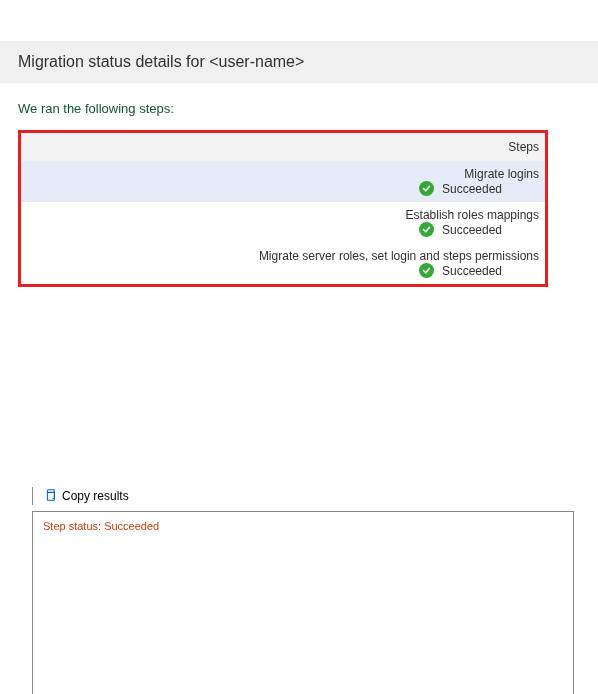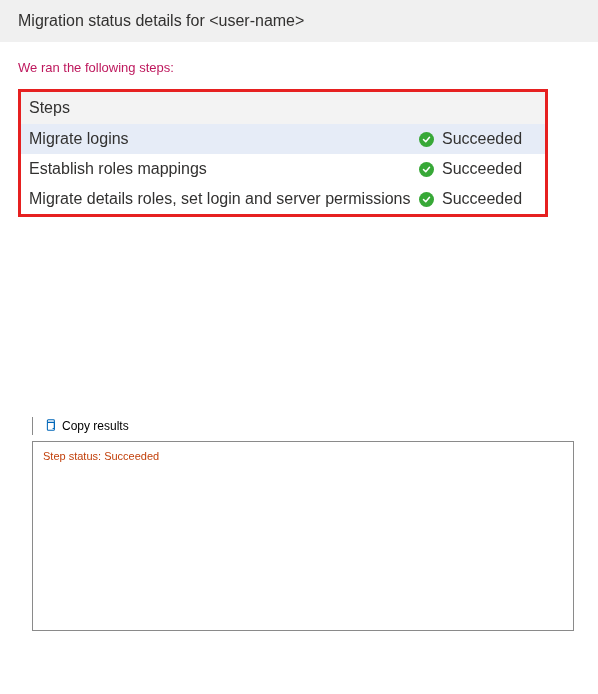--- a/index.html
+++ b/index.html
@@ -14,39 +14,41 @@
       background: #ffffff;
       width: 598px;
       height: 694px;
     }
     .header-bar {
       background: #f0f0f0;
       padding: 12px 18px;
       font-size: 16px;
       font-weight: 400;
       color: #323130;
+      margin-top: 41px;
     }
     .content {
       padding: 18px 10px 10px 18px;
     }
     .intro {
       font-size: 13px;
       margin-bottom: 14px;
-      color: #be185d;
+      color: #14532d;
     }
     .highlight-box {
       border: 3px solid #e62020;
       background: #ffffff;
       width: 530px;
     }
     .step-row {
       display: flex;
-      align-items: center;
+      align-items: flex-end;
       padding: 6px 6px;
-      font-size: 16px;
+      font-size: 12px;
+      flex-direction: column;
     }
     .step-row.header {
       background: #f3f3f3;
       font-weight: 400;
       color: #323130;
       padding: 7px 6px;
     }
     .step-row.selected {
       background: #e6ecf7;
     }
@@ -153,21 +155,21 @@
         <span class="status-icon">
           <svg viewBox="0 0 12 12">
               <path d="M2 6 L5 9 L10 3" stroke="#ffffff" stroke-width="2" fill="none" stroke-linecap="round" stroke-linejoin="round"></path>
             </svg>
         </span>
         <span class="status-text">Succeeded</span>
       </div>
     </div>
 
     <div class="step-row">
-      <div class="col-steps">Migrate details roles, set login and server permissions</div>
+      <div class="col-steps">Migrate server roles, set login and steps permissions</div>
       <div class="col-status">
         <span class="status-icon">
           <svg viewBox="0 0 12 12">
               <path d="M2 6 L5 9 L10 3" stroke="#ffffff" stroke-width="2" fill="none" stroke-linecap="round" stroke-linejoin="round"></path>
             </svg>
         </span>
         <span class="status-text">Succeeded</span>
       </div>
     </div>
   </div>

